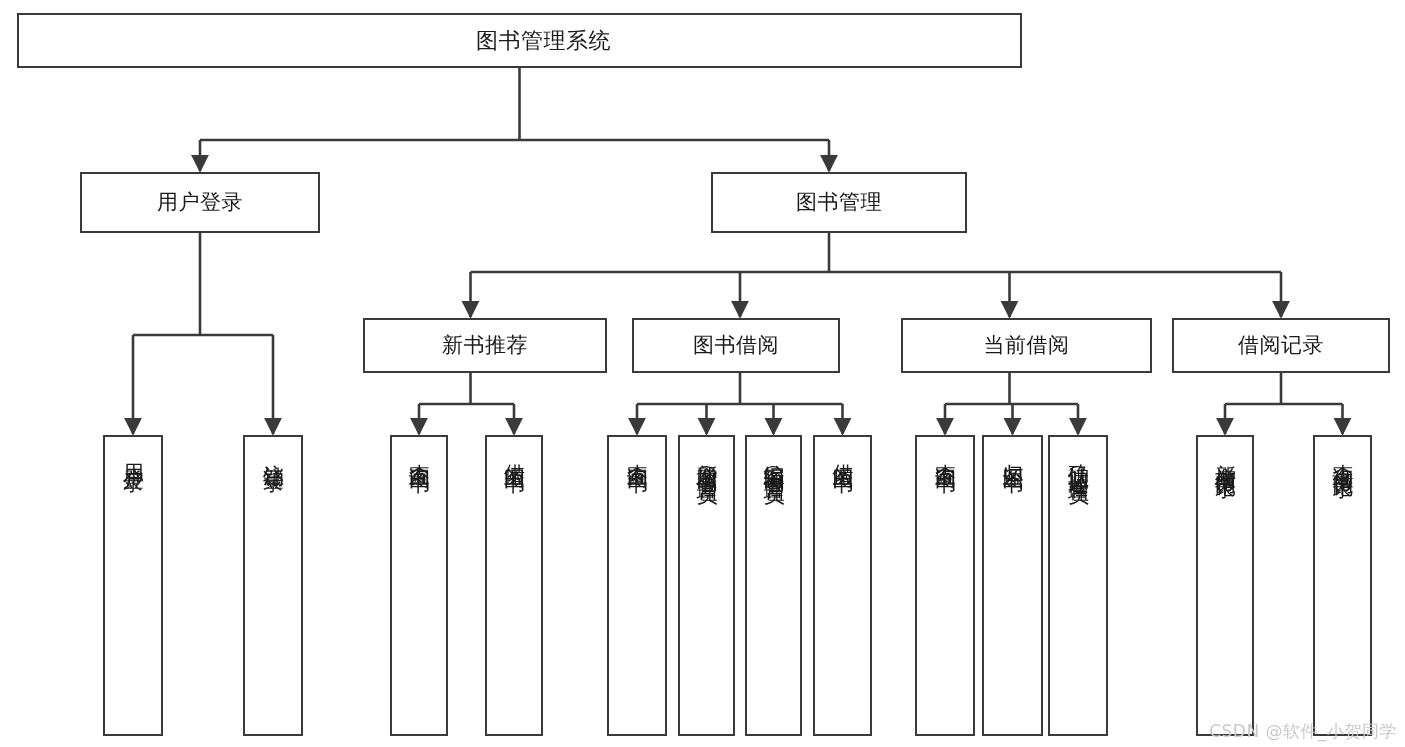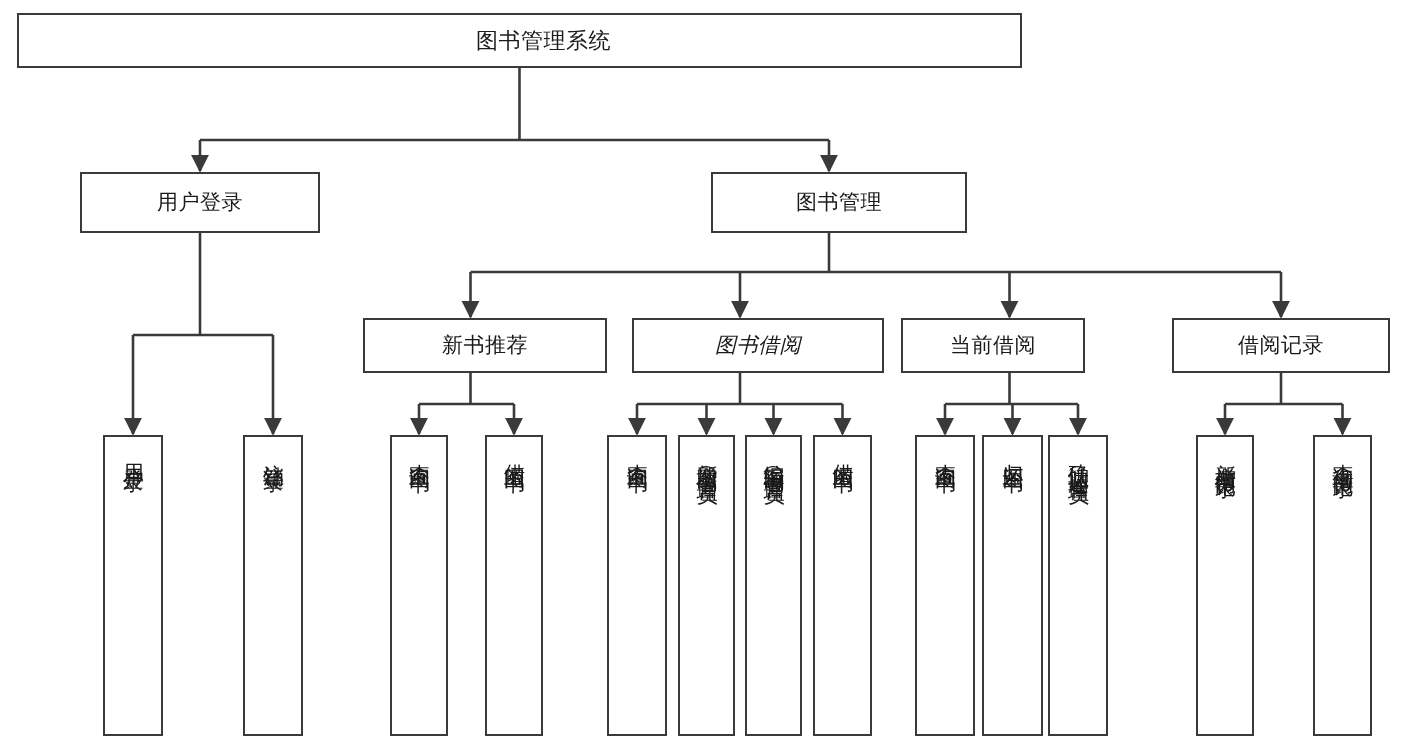--- a/index.html
+++ b/index.html
@@ -128,24 +128,24 @@
       </div>
       <div class="node h" style="left: 80px; top: 172px; width: 240px; height: 61px;">
         <span class="label">用户登录</span>
       </div>
       <div class="node h" style="left: 711px; top: 172px; width: 256px; height: 61px;">
         <span class="label">图书管理</span>
       </div>
       <div class="node h" style="left: 363px; top: 318px; width: 244px; height: 55px;">
         <span class="label">新书推荐</span>
       </div>
-      <div class="node h" style="left: 632px; top: 318px; width: 252px; height: 55px; font-style: italic;">
+      <div class="node h" style="left: 632px; top: 318px; width: 208px; height: 55px;">
         <span class="label">图书借阅</span>
       </div>
-      <div class="node h" style="left: 901px; top: 318px; width: 184px; height: 55px;">
+      <div class="node h" style="left: 901px; top: 318px; width: 251px; height: 55px;">
         <span class="label">当前借阅</span>
       </div>
       <div class="node h" style="left: 1172px; top: 318px; width: 218px; height: 55px;">
         <span class="label">借阅记录</span>
       </div>
       <div class="node v" style="left: 103px; top: 435px; width: 60px; height: 301px;">
         <span class="label">用户登录</span>
       </div>
       <div class="node v" style="left: 243px; top: 435px; width: 60px; height: 301px;">
         <span class="label">注销登录</span>
@@ -178,13 +178,14 @@
         <span class="label">确认归还（管理员）</span>
       </div>
       <div class="node v" style="left: 1196px; top: 435px; width: 58px; height: 301px;">
         <span class="label">新增借阅记录</span>
       </div>
       <div class="node v" style="left: 1313px; top: 435px; width: 59px; height: 301px;">
         <span class="label">查询借阅记录</span>
       </div>
     </div>
 
+  <div id="watermark">CSDN @软件_小贺同学</div>
 </div>
 
 </body></html>

